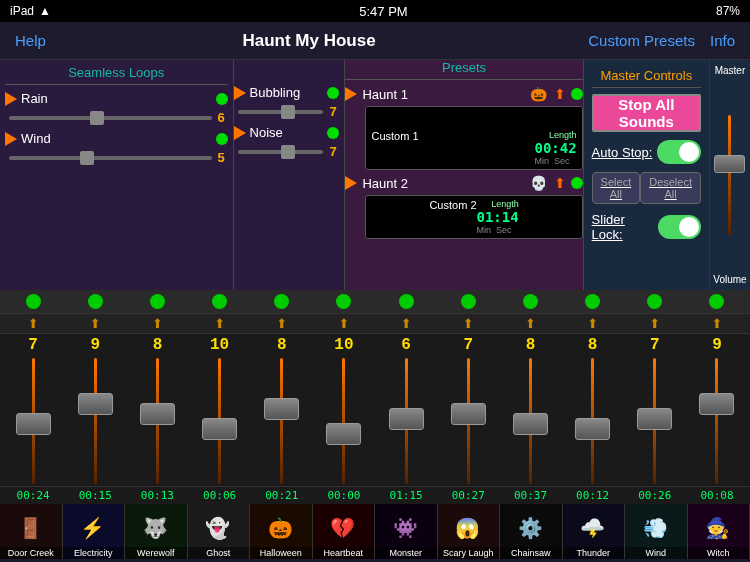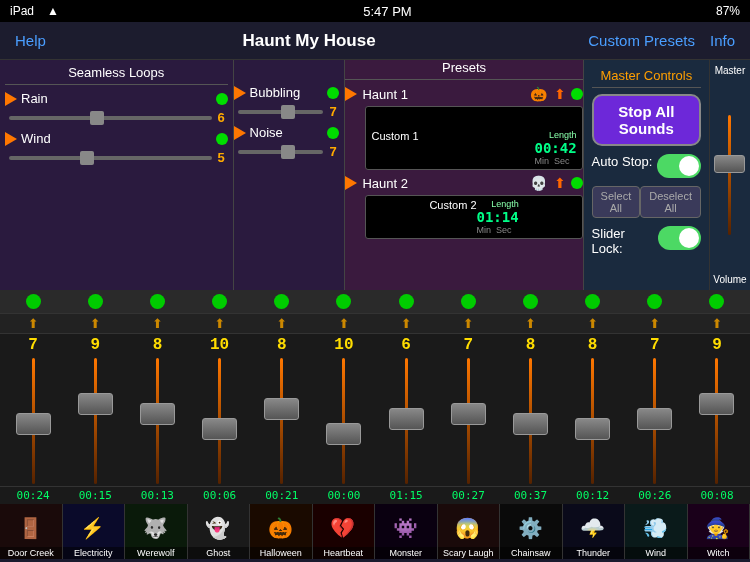--- a/index.html
+++ b/index.html
@@ -16,21 +16,21 @@
     .status-bar {
       background: #000;
       height: 22px;
       display: flex;
       align-items: center;
       justify-content: space-between;
       padding: 0 10px;
       font-size: 12px;
       color: white;
     }
-    .status-left, .status-right { display: flex; align-items: center; gap: 13px; }
+    .status-left, .status-right { display: flex; align-items: center; gap: 5px; }
     .status-center { font-size: 13px; font-weight: 500; }
 
     
     .nav-bar {
       background: #1c1c2e;
       height: 38px;
       display: flex;
       align-items: center;
       justify-content: space-between;
       padding: 0 15px;
@@ -56,21 +56,21 @@
     }
     .panel-center {
       width: 245px;
       background: #3a1a3e;
       border-right: 1px solid #444;
     }
 
     .panel-header {
       text-align: center;
       font-size: 13px;
-      color: #ffffff;
+      color: #14b8a6;
       margin-bottom: 6px;
       padding-bottom: 4px;
       border-bottom: 1px solid #555;
     }
 
     
     .loop-row {
       display: flex;
       align-items: center;
       margin-bottom: 4px;
@@ -165,36 +165,36 @@
       gap: 6px;
       align-items: center;
     }
     .icon-orange {
       color: #ff6600;
       font-size: 14px;
     }
     .stop-all-btn {
       display: block;
       width: 100%;
-      background: #6d28d9;
+      background: #ec4899;
       border: 2px solid #888;
-      border-radius: 10px;
+      border-radius: 2px;
       color: white;
       font-size: 15px;
       font-weight: bold;
-      padding: 7px;
       text-align: center;
       cursor: pointer;
       margin-bottom: 8px;
     }
     .control-row {
       display: flex;
-      align-items: flex-start;
+      align-items: center;
       justify-content: space-between;
       margin-bottom: 8px;
+      text-decoration: underline;
     }
     .control-label {
       color: white;
       font-size: 13px;
     }
     .toggle-switch {
       width: 44px; height: 24px;
       background: #555;
       border-radius: 12px;
       position: relative;

